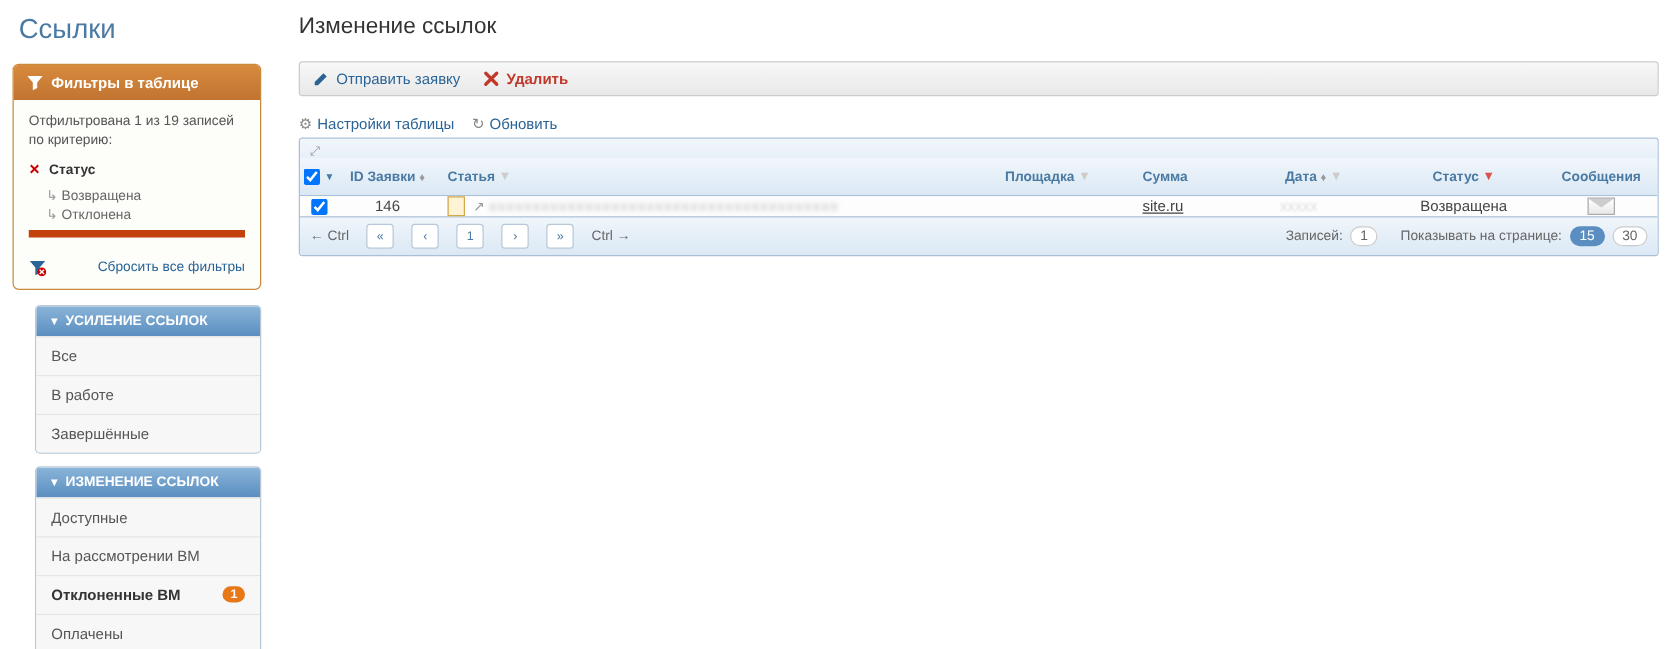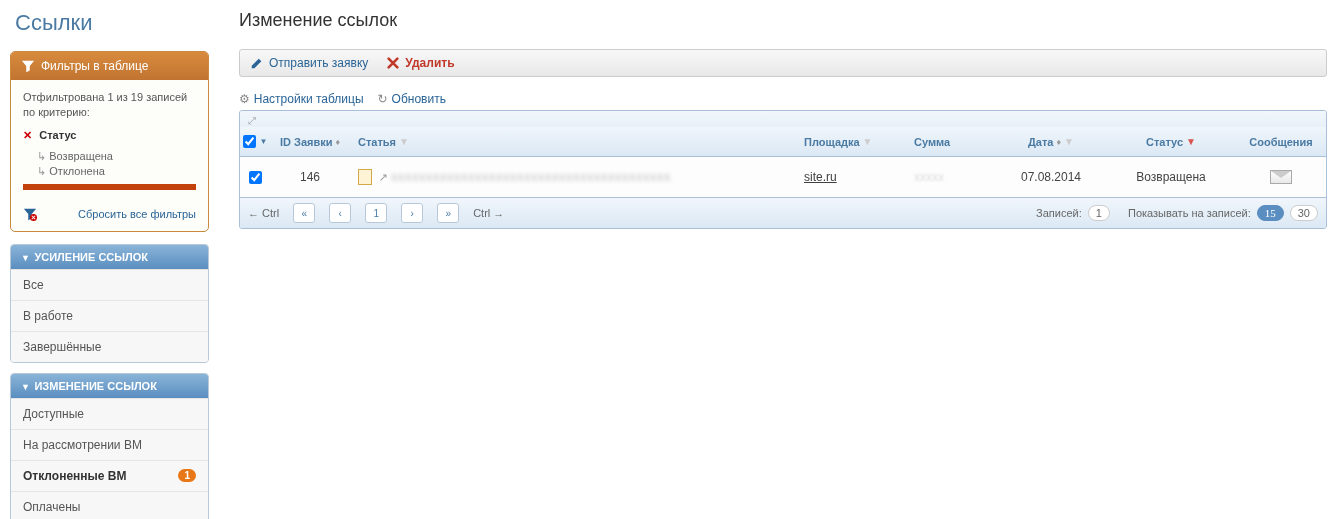--- a/index.html
+++ b/index.html
@@ -5,69 +5,69 @@
 * { box-sizing: border-box; margin: 0; padding: 0; }
 body { font-family: Arial, sans-serif; font-size: 12px; background: #fff; color: #333; }
 .container { display: flex; padding: 10px; gap: 30px; }
 .sidebar { width: 199px; flex-shrink: 0; }
 .main { flex: 1; min-width: 0; }
 
 .page-title { font-size: 22px; color: #4a7aa3; font-weight: normal; margin-bottom: 15px; padding-left: 5px; }
 .main-title { font-size: 18px; color: #333; font-weight: normal; margin-bottom: 18px; }
 
 .filter-panel { border: 1px solid #c98a3d; border-radius: 5px; background: #fdfdfa; margin-bottom: 12px; }
-.filter-head { background: linear-gradient(#d88a3d, #c07430); color: #fff; padding: 7px 10px; border-radius: 4px 4px 0 0; font-weight: normal; font-size: 12px; display: flex; align-items: center; gap: 6px; }
+.filter-head { background: linear-gradient(#d88a3d, #c07430); color: #fff; padding: 7px 10px; border-radius: 4px 4px 0 0; font-weight: bold; font-size: 12px; display: flex; align-items: center; gap: 6px; }
 .filter-body { padding: 10px 12px; font-size: 11px; color: #555; }
 .filter-body .info { margin-bottom: 8px; line-height: 1.4; }
 .filter-status { margin-bottom: 8px; }
 .filter-status .x { color: #c00; font-weight: bold; margin-right: 4px; }
 .filter-status .lbl { font-weight: bold; color: #333; }
 .filter-values { margin-left: 14px; }
 .filter-values div { color: #666; margin: 2px 0; }
 .filter-values div::before { content: "↳ "; color: #999; }
 .reset-filters { display: flex; align-items: center; gap: 6px; color: #2a6496; cursor: pointer; padding-top: 17px; border-top: 6px solid #c2410c; margin-top: 6px; justify-content: space-between; }
 
-.nav-panel { border: 1px solid #b8c8d8; border-radius: 4px; margin-bottom: 10px; overflow: hidden; }
+.nav-panel { border: 1px solid #b8c8d8; border-radius: 4px; margin-bottom: 10px; overflow: hidden; margin-left: 18px; }
 .nav-head { background: linear-gradient(#8ab4d8, #5a8ec0); color: #fff; padding: 6px 10px; font-weight: bold; font-size: 11px; text-transform: uppercase; }
 .nav-head::before { content: "▼ "; font-size: 9px; margin-right: 2px; }
 .nav-item { padding: 8px 12px; border-top: 1px solid #e5e5e5; color: #555; cursor: pointer; background: #f7f7f7; font-size: 12px; display: flex; justify-content: space-between; align-items: center; }
 .nav-item.active { font-weight: bold; color: #333; }
 .badge { background: #e87817; color: #fff; border-radius: 8px; padding: 1px 6px; font-size: 10px; font-weight: bold; }
 
 .toolbar { background: linear-gradient(#f8f8f8, #e8e8e8); border: 1px solid #ccc; border-radius: 3px; padding: 6px 10px; display: flex; gap: 18px; margin-bottom: 15px; }
 .toolbar-btn { display: flex; align-items: flex-start; gap: 5px; color: #2a6496; cursor: pointer; font-size: 12px; }
 .toolbar-btn.danger { color: #c0392b; font-weight: bold; }
 
 .table-ctrl { display: flex; gap: 14px; margin-bottom: 4px; color: #2a6496; font-size: 12px; }
 .table-ctrl span { cursor: pointer; display: flex; align-items: center; gap: 4px; }
 
 .grid { border: 1px solid #a8c0d8; border-radius: 3px; overflow: hidden; }
 .grid-head { background: linear-gradient(#f0f6fb, #dbe8f4); display: flex; border-bottom: 1px solid #a8c0d8; }
 .grid-head .cell { padding: 8px 8px; color: #4a7aa3; font-weight: bold; font-size: 11px; display: flex; align-items: center; gap: 3px; }
 .grid-row { display: flex; background: #fdfdfd; }
-.grid-row .cell { padding: 12px 8px; font-size: 12px; color: #444; display: flex; align-items: center; }
+.grid-row .cell { padding: 0 8px; font-size: 12px; color: #444; display: flex; align-items: center; }
 .cell.chk { width: 30px; justify-content: center; }
 .cell.id { width: 80px; justify-content: center; }
 .cell.article { flex: 1; }
 .cell.site { width: 110px; }
 .cell.sum { width: 90px; }
 .cell.date { width: 110px; justify-content: center; text-align: right; }
 .cell.status { width: 130px; justify-content: center; }
 .cell.msg { width: 90px; justify-content: center; }
 
 .grid-row .cell.site a { color: #404040; text-decoration: underline; }
 .blurred { color: #bbb; filter: blur(2px); letter-spacing: 1px; }
 .blurred-sum { color: #ddd; filter: blur(1px); }
 
 .grid-foot { background: linear-gradient(#f0f6fb, #dbe8f4); display: flex; align-items: center; padding: 5px 8px; gap: 14px; font-size: 11px; color: #666; border-top: 1px solid #a8c0d8; }
 .pg-btn { background: #fff; border: 1px solid #b8c8d8; border-radius: 3px; width: 22px; height: 20px; display: inline-flex; align-items: center; justify-content: center; color: #4a7aa3; cursor: pointer; font-size: 10px; }
 .pg-info { margin-left: auto; display: flex; align-items: center; gap: 6px; }
 .pg-count { background: #fff; border: 1px solid #ccc; border-radius: 9px; padding: 1px 7px; }
 .pg-size { border-radius: 9px; padding: 1px 7px; background: #fff; border: 1px solid #ccc; color: #666; cursor: pointer; }
-.pg-size.active { background: #5a8ec0; color: #fff; border-color: #5a8ec0; font-family: Liberation Serif, serif; }
+.pg-size.active { background: #5a8ec0; color: #fff; border-color: #5a8ec0; }
 
 .sort-arr { color: #999; font-size: 9px; }
 .filter-ic { color: #ccc; font-size: 10px; }
 .filter-ic.active { color: #d9534f; }
 
 .icon-svg { width: 14px; height: 14px; flex-shrink: 0; }
 .gear { color: #888; }
 .refresh { color: #888; }
 .mail-icon { width: 22px; height: 14px; border: 1px solid #aaa; background: linear-gradient(#fff, #e8e8e8); position: relative; }
 .mail-icon::before { content: ""; position: absolute; top: 0; left: 0; right: 0; height: 0; border-left: 10px solid transparent; border-right: 10px solid transparent; border-top: 7px solid #ccc; }
@@ -212,39 +212,38 @@
           <span class="doc-icon"></span>&nbsp;&nbsp;
           <span class="ext-icon">↗</span>&nbsp;
           <span class="blurred">xxxxxxxxxxxxxxxxxxxxxxxxxxxxxxxxxxxxxxxx</span>
         </div>
         <div class="cell site">
             <a href="#">site.ru</a>
           </div>
         <div class="cell sum">
             <span class="blurred-sum">xxxxx</span>
           </div>
-        <div class="cell date">07.08.2014</div>
         <div class="cell status">Возвращена</div>
         <div class="cell msg">
             <span class="mail-icon"></span>
           </div>
       </div>
 
       <div class="grid-foot">
         <span>← Ctrl</span>
         <span class="pg-btn">«</span>
         <span class="pg-btn">‹</span>
         <span class="pg-btn">1</span>
         <span class="pg-btn">›</span>
         <span class="pg-btn">»</span>
         <span>Ctrl →</span>
         <div class="pg-info">
           <span>Записей:</span>
           <span class="pg-count">1</span>
           &nbsp;&nbsp;
-          <span>Показывать на записей:</span>
+          <span>Показывать на странице:</span>
           <span class="pg-size active">15</span>
           <span class="pg-size">30</span>
         </div>
       </div>
     </div>
   </div>
 </div>
 
 </body></html>

